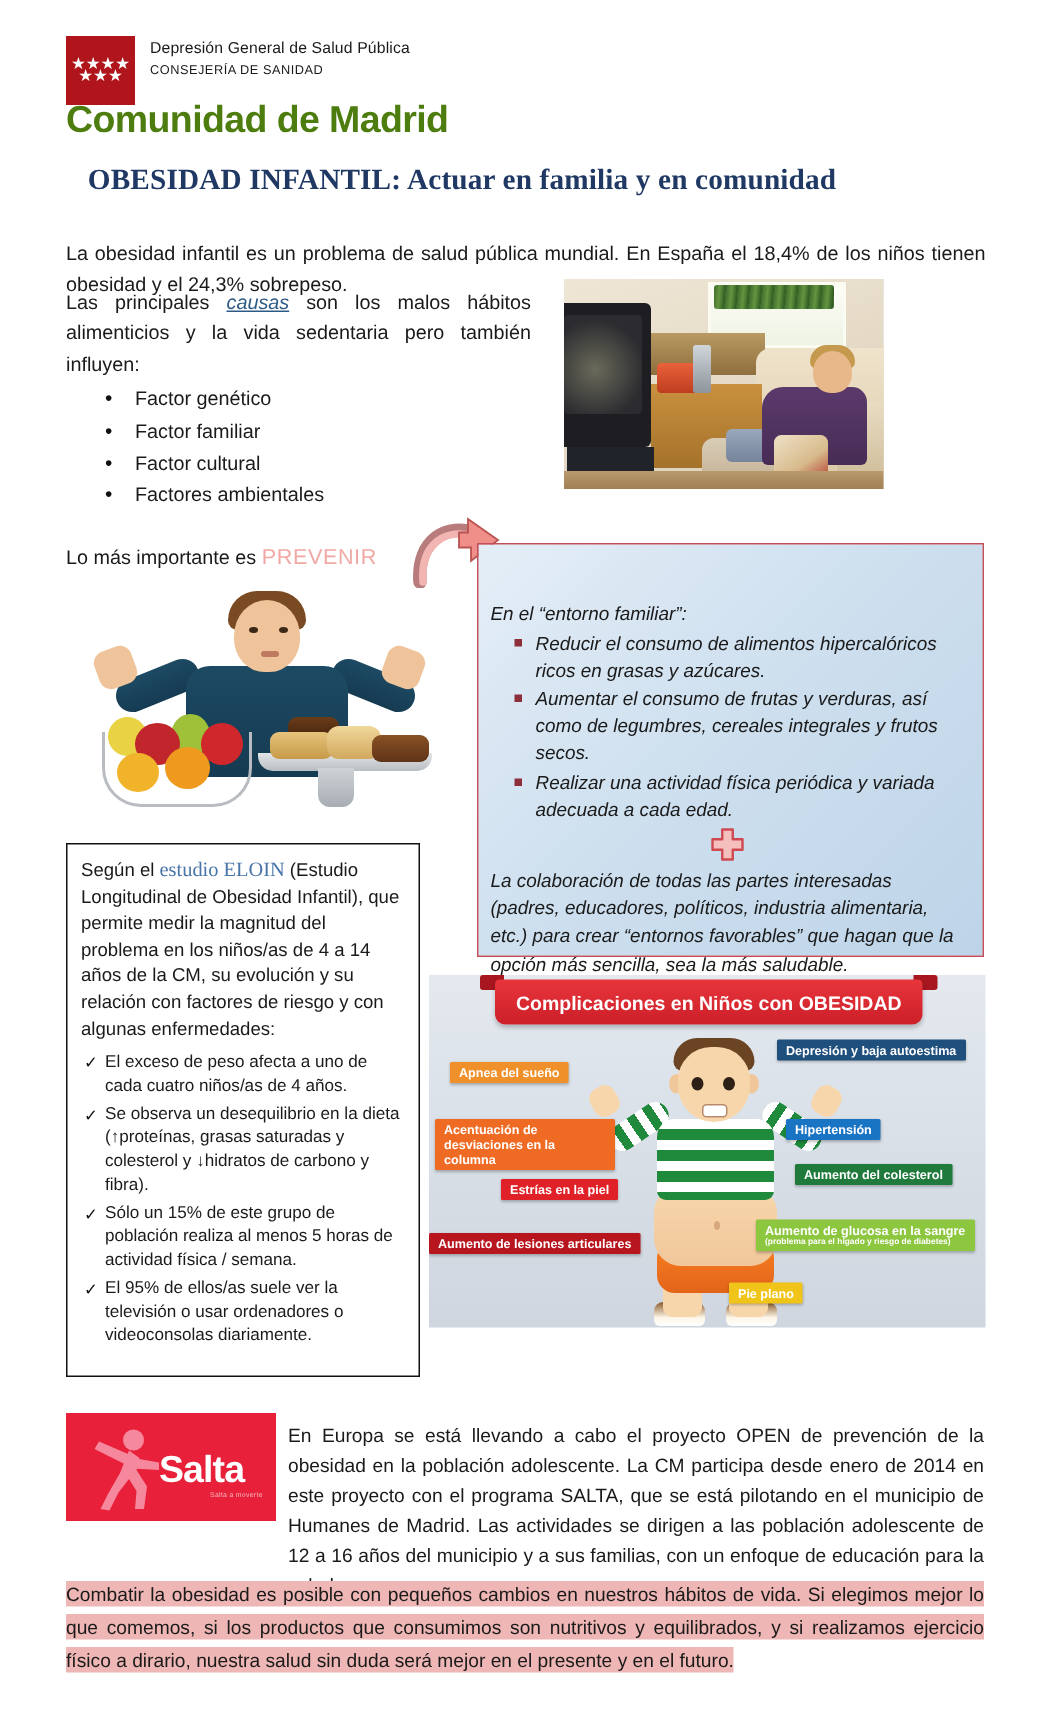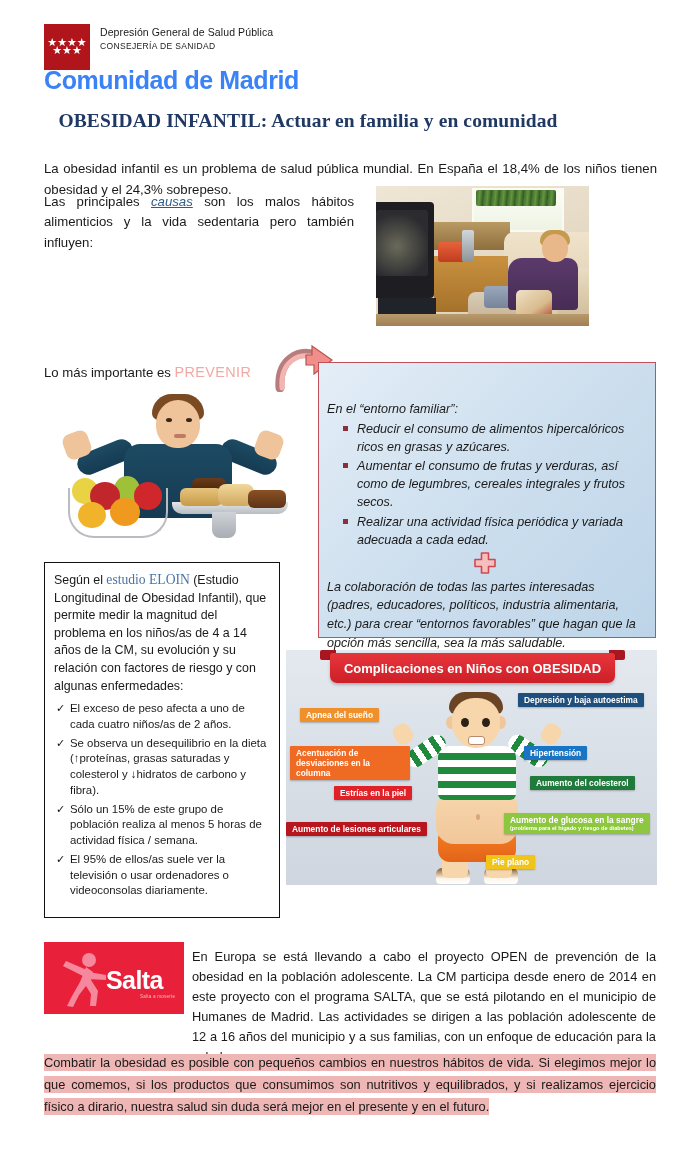--- a/index.html
+++ b/index.html
@@ -60,21 +60,21 @@
     color: #1a1a1a;
     letter-spacing: 0.35px;
     line-height: 1.6;
   }
   .org-title {
     position: absolute;
     left: 0;
     top: 44px;
     font-size: 25px;
     font-weight: bold;
-    color: #3b82f6;
+    color: #4d7c0f;
     letter-spacing: -0.4px;
     font-family: "Liberation Sans", sans-serif;
   }
 
   
   .doc-title {
     position: absolute;
     left: 0;
     top: 110px;
     width: 616px;
@@ -571,20 +571,26 @@
   </div>
   <div class="org-title">Comunidad de Madrid</div>
 </div>
 
 <div class="doc-title">OBESIDAD INFANTIL: Actuar en familia y en comunidad</div>
 
 <p class="intro-p">La obesidad infantil es un problema de salud pública mundial. En España el 18,4% de los niños tienen obesidad y el 24,3% sobrepeso.</p>
 
 <div class="causas-block">
   <span>Las principales </span><span class="causas-word">causas</span><span> son los malos hábitos alimenticios y la vida sedentaria pero también influyen:</span>
+  <ul class="factor-list">
+    <li>Factor genético</li>
+    <li>Factor familiar</li>
+    <li>Factor cultural</li>
+    <li>Factores ambientales</li>
+  </ul>
 </div>
 
 <div class="photo-tv">
   <div class="tv-wall"></div>
   <div class="tv-window"></div>
   <div class="tv-plants"></div>
   <div class="tv-shelf"></div>
   <div class="tv-sofa"></div>
   <div class="tv-sofa-arm"></div>
   <div class="tv-sidetable"></div>
@@ -654,21 +660,21 @@
     </svg>
   </div>
   <div class="entorno-closing">La colaboración de todas las partes interesadas (padres, educadores, políticos, industria alimentaria, etc.) para crear “entornos favorables” que hagan que la opción más sencilla, sea la más saludable.</div>
 </div>
 
 <div class="eloin-box">
   <div class="eloin-intro">
     <span>Según el </span><span class="eloin-name">estudio ELOIN</span><span> (Estudio Longitudinal de Obesidad Infantil), que permite medir la magnitud del problema en los niños/as de 4 a 14 años de la CM, su evolución y su relación con factores de riesgo y con algunas enfermedades:</span>
   </div>
   <ul class="eloin-list">
-    <li>El exceso de peso afecta a uno de cada cuatro niños/as de 2 años.</li>
+    <li>El exceso de peso afecta a uno de cada cuatro niños/as de 4 años.</li>
     <li>Se observa un desequilibrio en la dieta (↑proteínas, grasas saturadas y colesterol y ↓hidratos de carbono y fibra).</li>
     <li>Sólo un 15% de este grupo de población realiza al menos 5 horas de  actividad física / semana.</li>
     <li>El 95% de ellos/as suele ver la televisión o usar ordenadores o videoconsolas diariamente.</li>
   </ul>
 </div>
 
 <div class="infographic">
   <div class="banner-tab-l"></div>
   <div class="banner-tab-r"></div>
   <div class="info-banner">Complicaciones en Niños con OBESIDAD</div>

